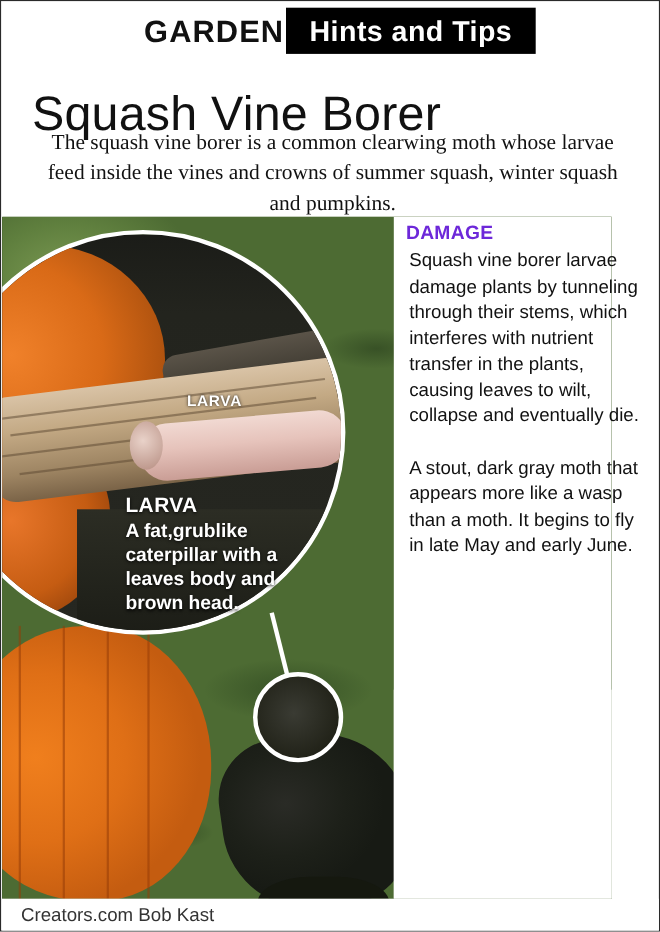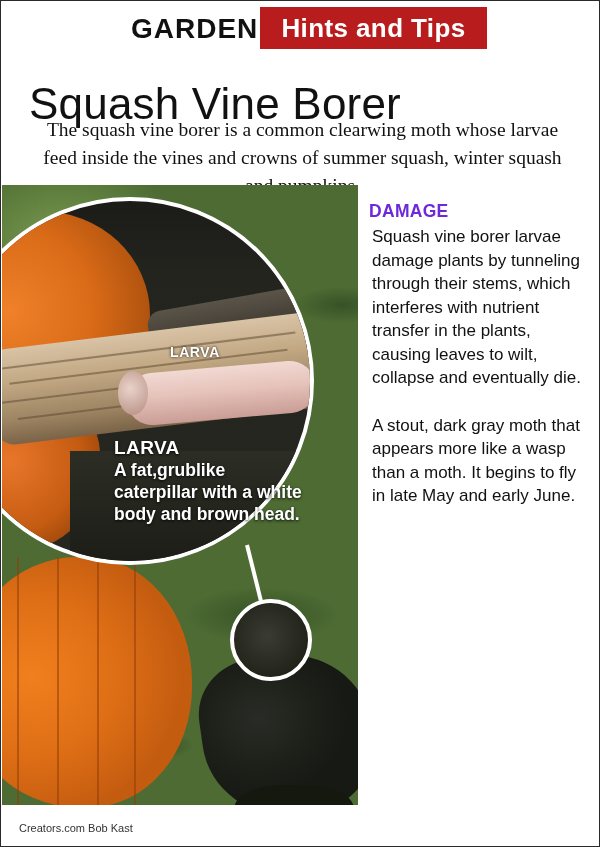--- a/index.html
+++ b/index.html
@@ -36,21 +36,21 @@
     font-size: 28px;
     letter-spacing: 1px;
     color: #111111;
   }
   .header-tab {
     position: absolute;
     left: 247px;
     top: 6px;
     width: 227px;
     height: 42px;
-    background: #b91c1c;
+    background: #000000;
   }
   .header-tab-label {
     position: absolute;
     left: 0; top: 0;
     width: 227px;
     line-height: 42px;
     text-align: center;
     color: #ffffff;
     font-weight: bold;
     font-size: 26px;
@@ -76,21 +76,21 @@
     font-size: 19.5px;
     line-height: 28px;
     color: #111111;
     text-align: center;
   }
 
   
   .photo-area {
     position: absolute;
     left: 1px;
-    top: 184px;
+    top: 196px;
     width: 554px;
     height: 620px;
     overflow: hidden;
   }
   
   .bg-leaves {
     position: absolute;
     left: 0; top: 0;
     width: 598px; height: 620px;
     background:
@@ -387,21 +387,21 @@
   }
   .sec-gap {
     height: 18px;
   }
 
   
   .credit {
     position: absolute;
     left: 18px;
     top: 821px;
-    font-size: 11px;
+    font-size: 17px;
     color: #333333;
   }
   .footer-strip {
     position: absolute;
     left: 1px;
     top: 816px;
     width: 598px;
     height: 30px;
     background: #ffffff;
   }
@@ -450,21 +450,21 @@
         <div class="cl-stem-fiber" style="left:24px; top:70px; width:260px;"></div>
       </div>
       <div class="cl-larva-body"></div>
       <div class="cl-larva-head"></div>
       <div class="cl-dark-bottom"></div>
       <div class="larva-tag-inner">LARVA</div>
     </div>
 
     <div class="larva-caption">
       <span class="cap-title">LARVA</span>
-      <span>A fat,grublike caterpillar with a white body and brown head.</span>
+      <span>A fat,grublike caterpillar with a leaves body and brown head.</span>
     </div>
 
     <div class="text-backdrop-lower"></div>
 
   </div>
 
   <div class="col-right">
     <h3 class="sec-head">DAMAGE</h3>
     <p class="sec-body">Squash vine borer larvae damage plants by tunneling through their stems, which interferes with nutrient transfer in the plants, causing leaves to wilt, collapse and eventually die.</p>
     <div class="sec-gap"></div>

